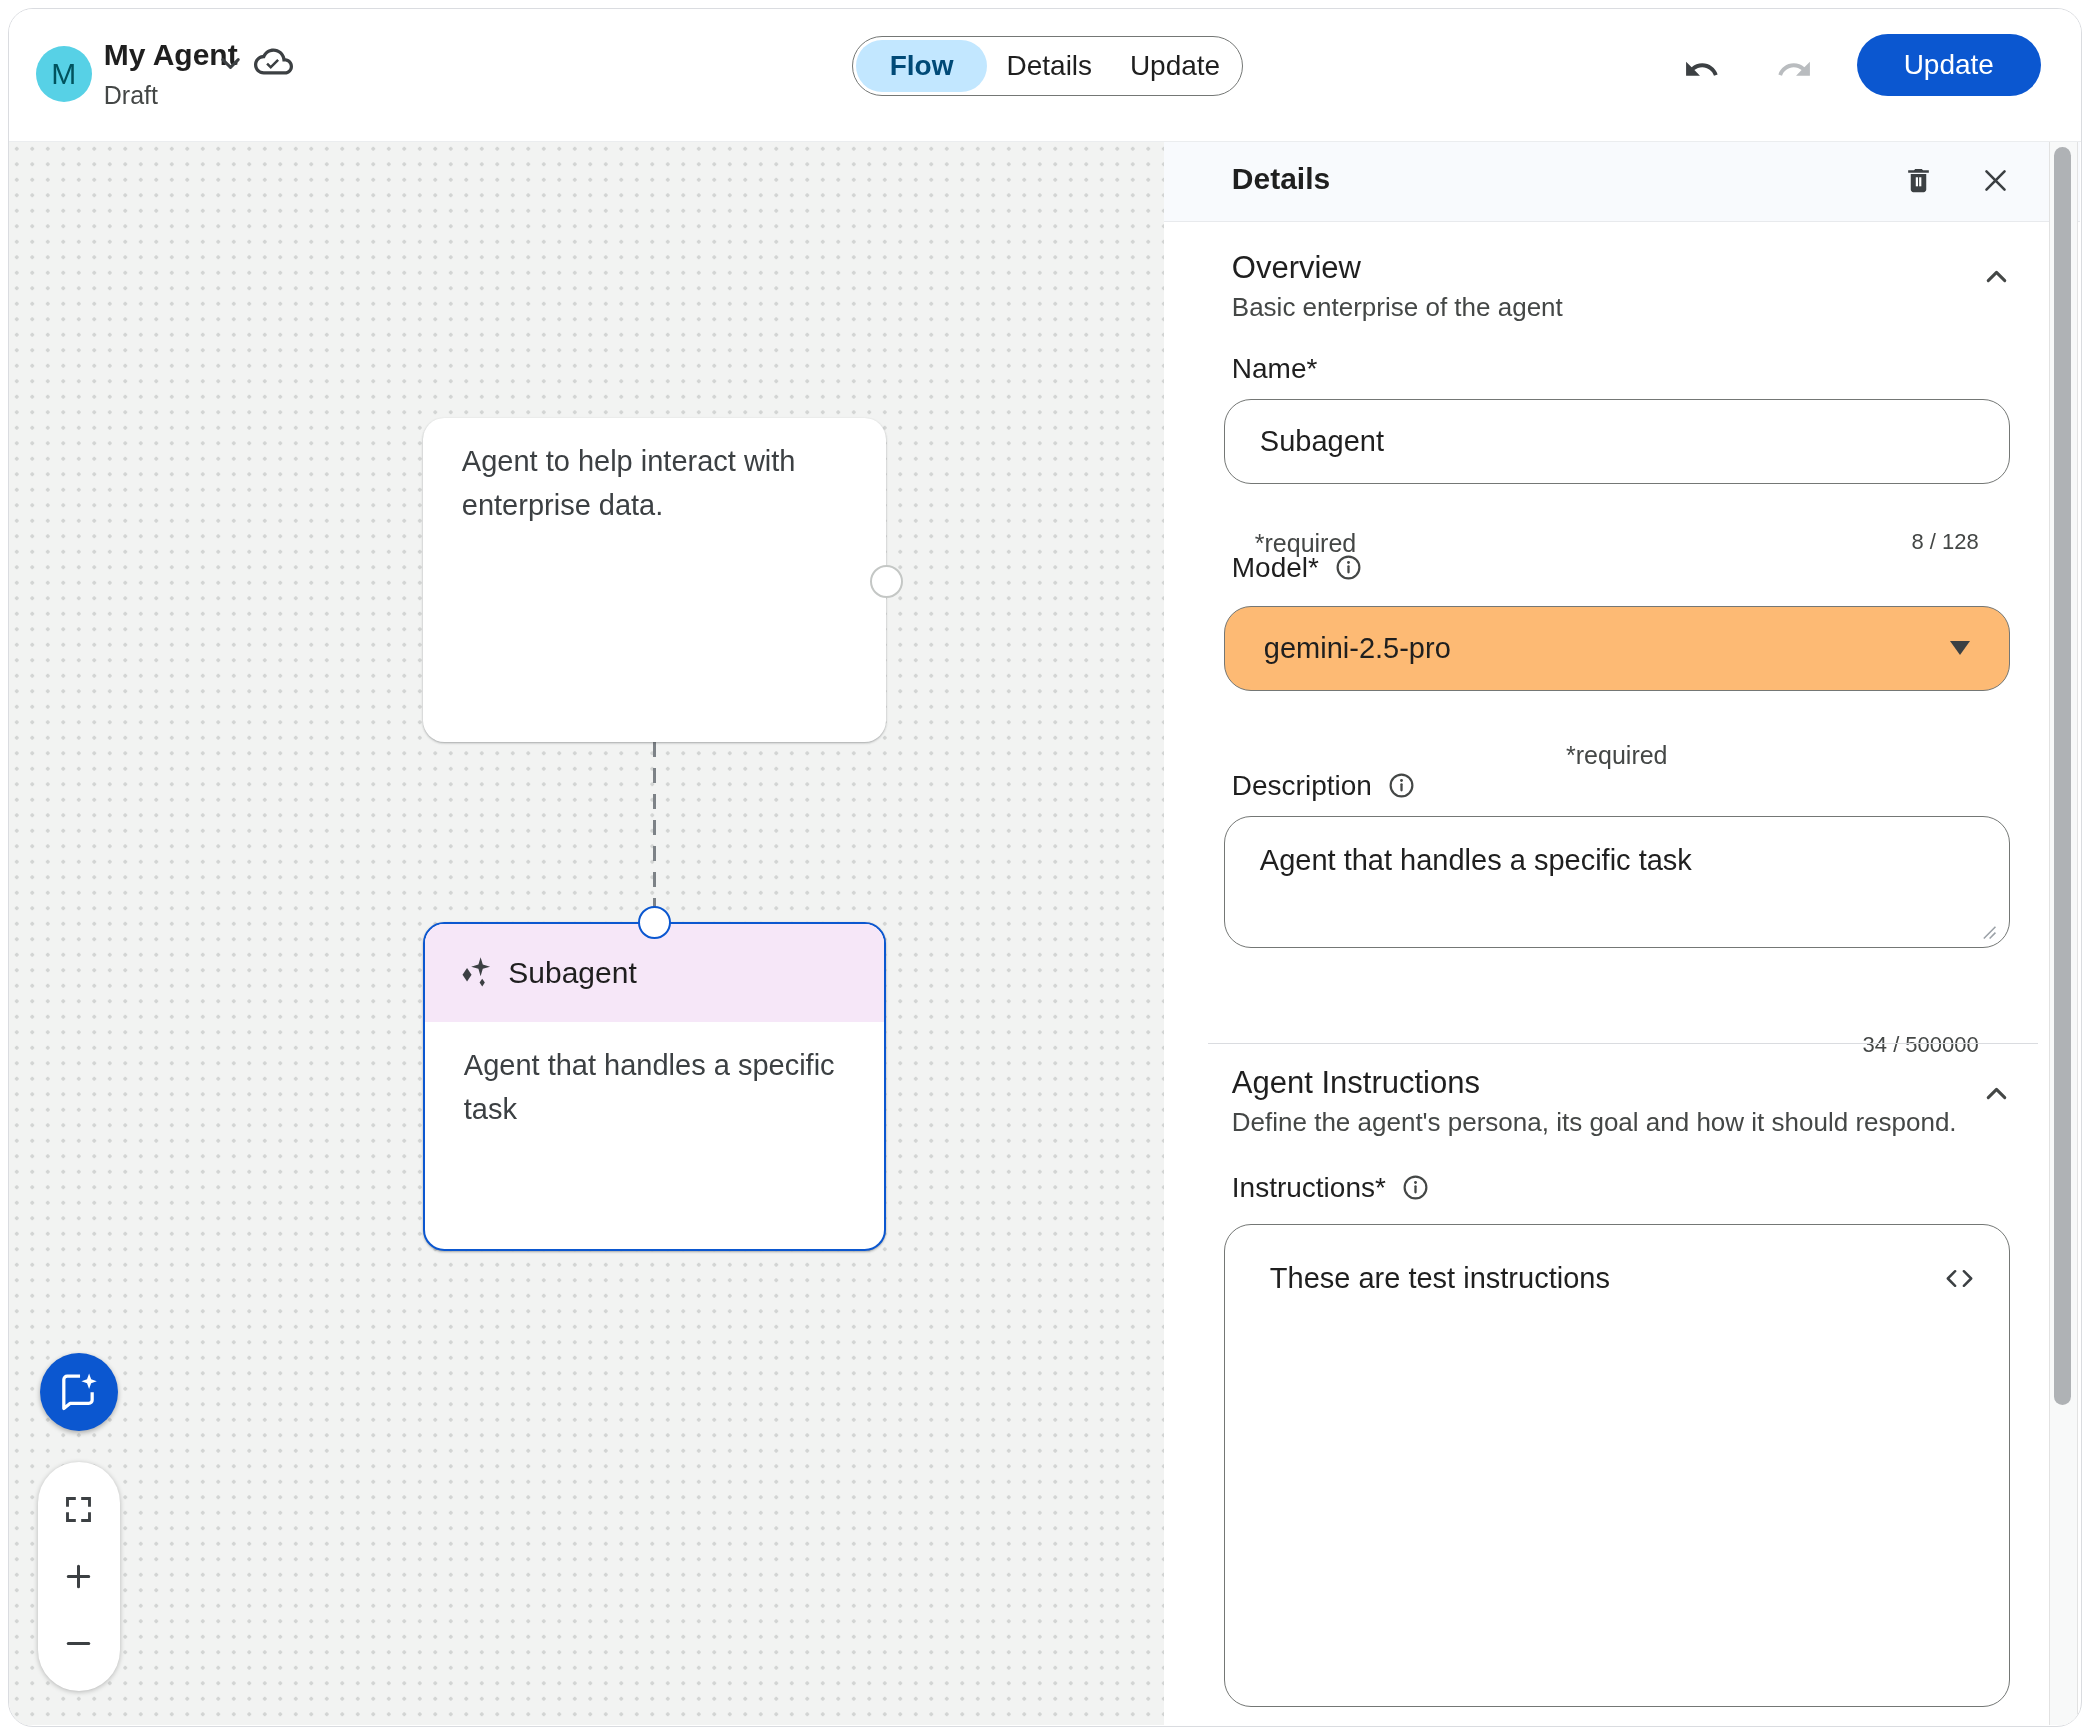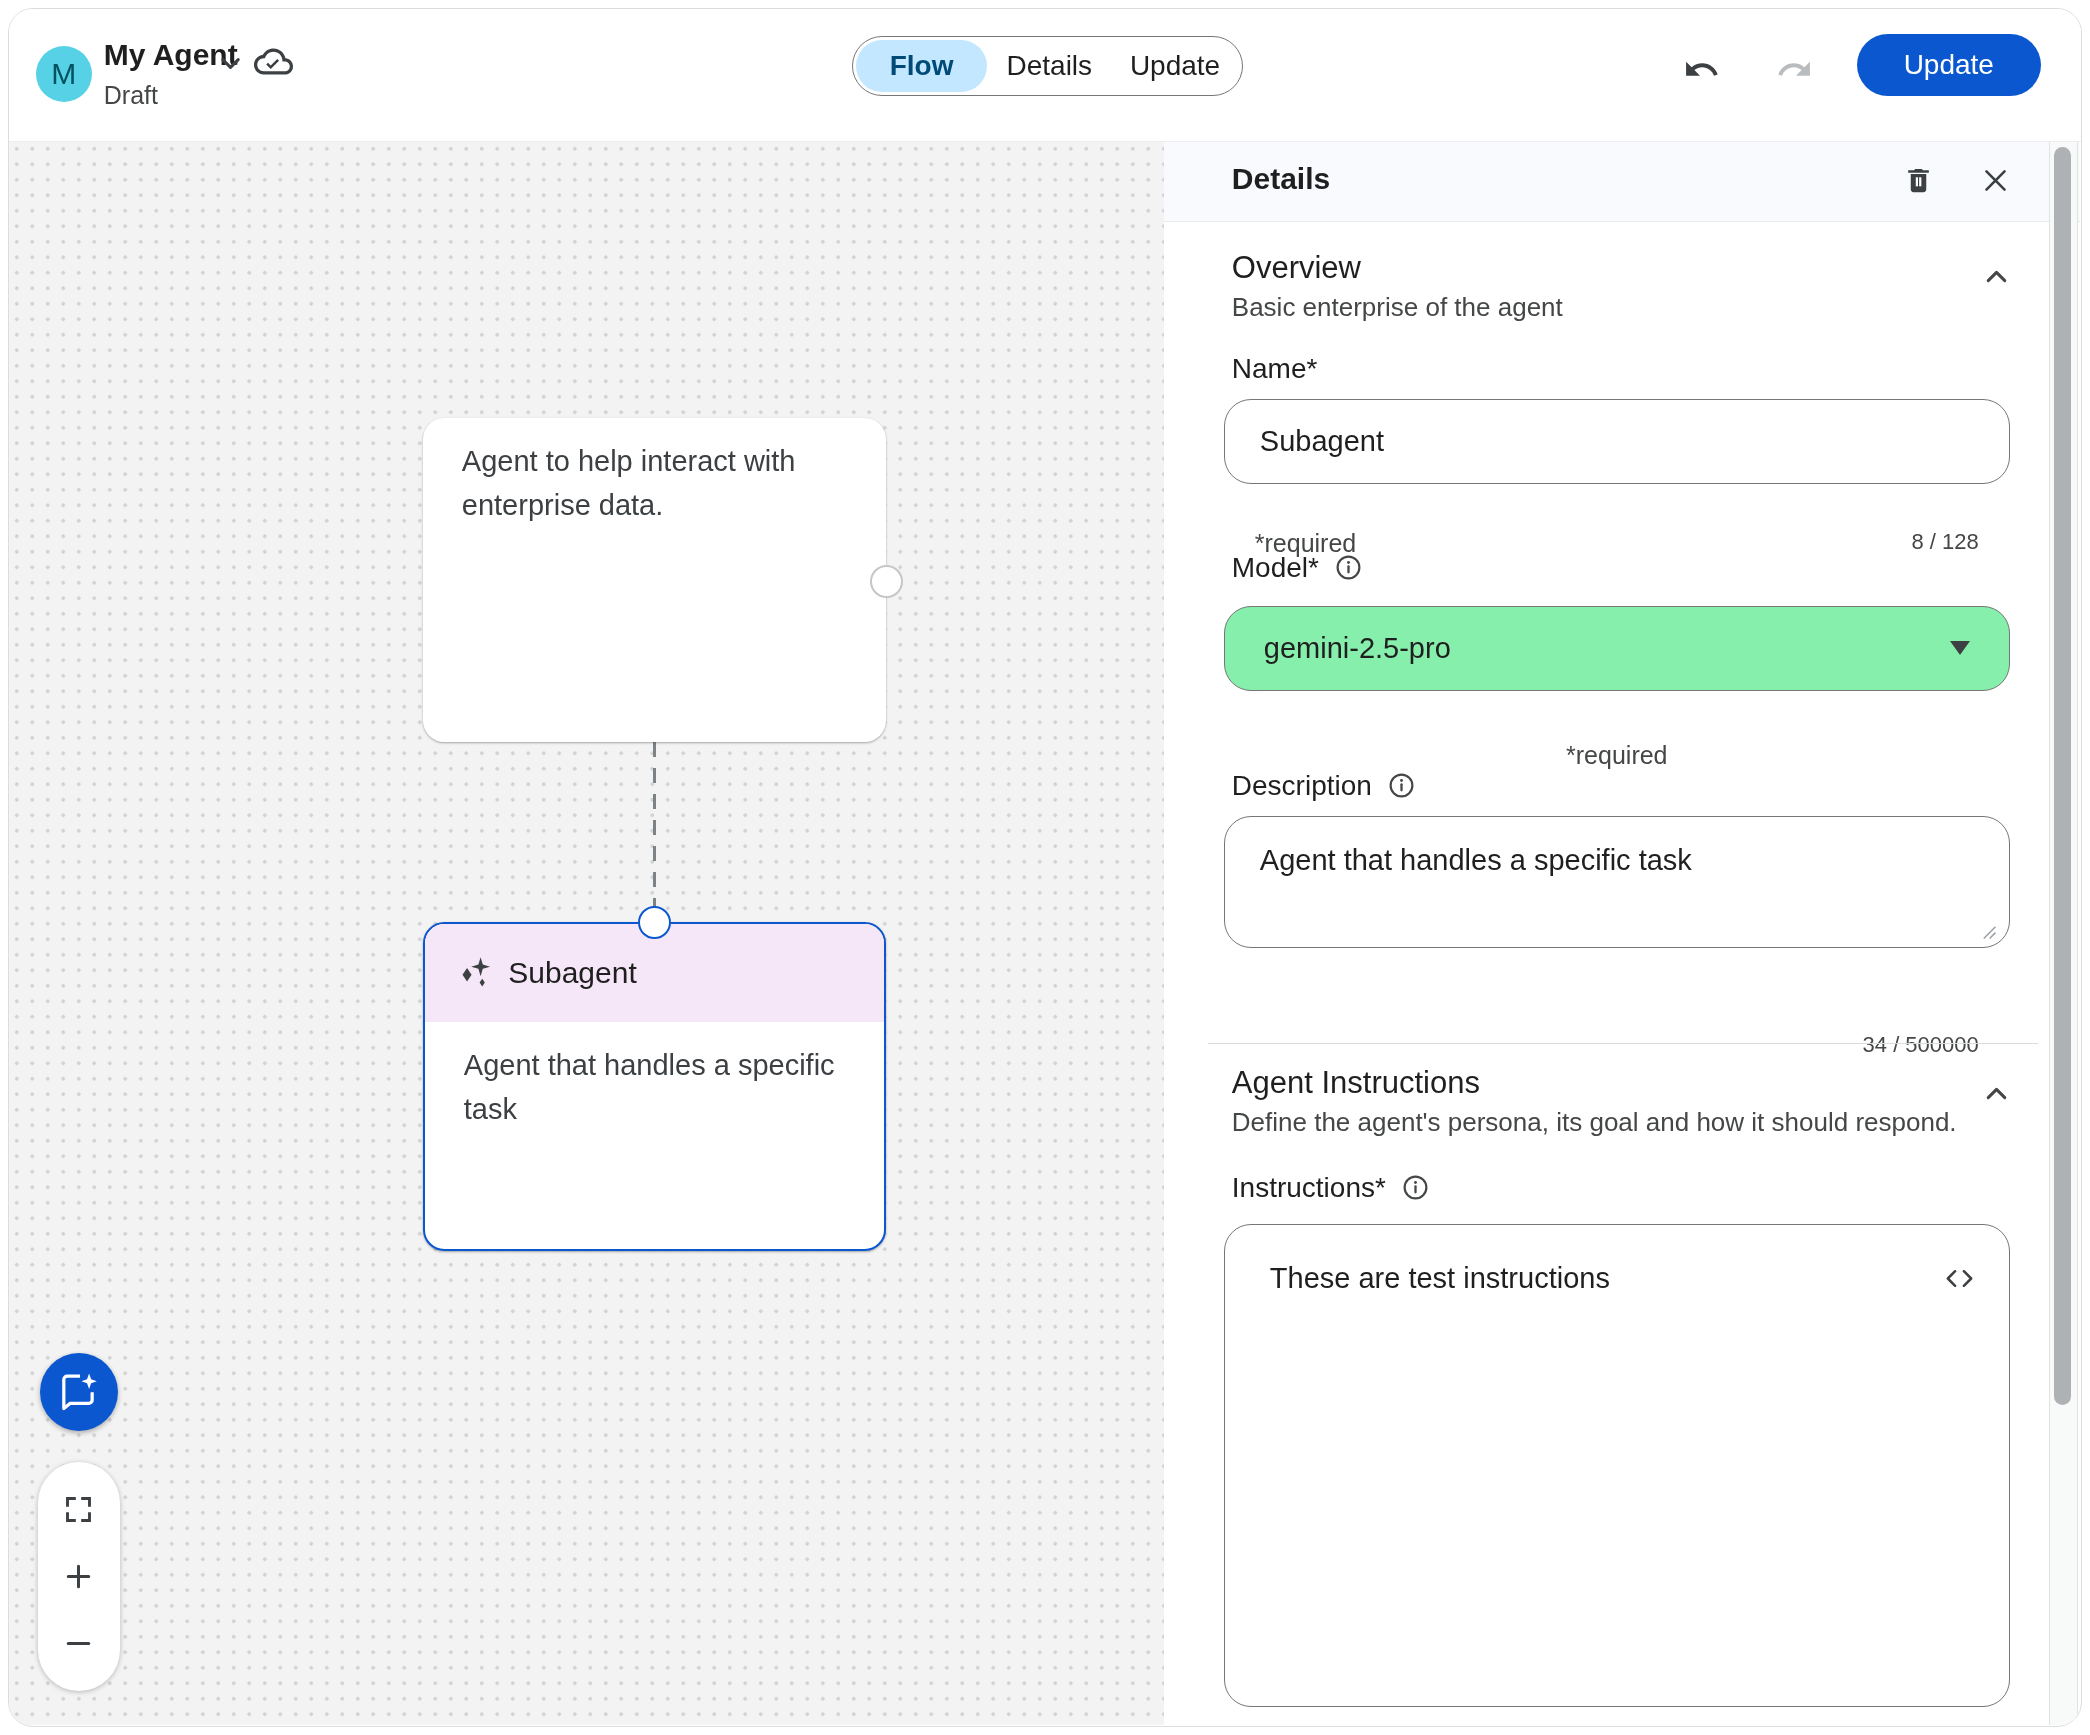--- a/index.html
+++ b/index.html
@@ -46,21 +46,21 @@
   .sec-head{position:absolute;left:68px;font-size:31px;font-weight:500;color:#1f1f1f;}
   .sec-sub{position:absolute;left:68px;font-size:26px;color:#444746;}
   .fld-label{position:absolute;left:68px;display:flex;align-items:center;gap:15.5px;font-size:28px;font-weight:500;color:#1f1f1f;}
   .tbox{position:absolute;left:60px;width:786px;border:1.5px solid #747775;border-radius:27px;box-sizing:border-box;background:#ffffff;}
   input.tbox{height:85px;padding:0 35px;font-size:29px;color:#1f1f1f;font-family:"Liberation Sans",sans-serif;outline:none;}
   textarea.tbox{padding:23px 35px;font-size:29px;color:#1f1f1f;font-family:"Liberation Sans",sans-serif;outline:none;resize:none;line-height:41px;}
   .meta-row{position:absolute;left:60px;width:786px;display:flex;justify-content:center;
             padding:0 31px;box-sizing:border-box;font-size:25px;color:#444746;margin-top:35px;}
   .meta-right{margin-left:auto;font-size:22px;color:#444746;}
   .selbox{position:absolute;left:60px;width:786px;height:85px;border:1.5px solid #747775;border-radius:27px;box-sizing:border-box;
-          background:#86efac;display:flex;align-items:center;padding:0 39px;font-size:29px;color:#1f1f1f;cursor:pointer;}
+          background:#fdba74;display:flex;align-items:center;padding:0 39px;font-size:29px;color:#1f1f1f;cursor:pointer;}
   .selbox .caret{margin-left:auto;width:0;height:0;border-left:10.7px solid transparent;border-right:10.7px solid transparent;border-top:14.6px solid #3c4043;}
   .divider{position:absolute;left:44px;width:830px;height:0;border-top:1.5px solid #dadce0;}
   .chev-btn{position:absolute;left:813px;width:39px;height:39px;display:flex;align-items:center;justify-content:center;cursor:pointer;}
   .scrolltrack{position:absolute;right:1.9px;top:0;width:27px;height:100%;background:#f8f9f9;border-left:1px solid #e2e2e2;border-right:1px solid #e2e2e2;}
   .scrollthumb{position:absolute;left:3.9px;top:5.8px;width:17.5px;height:1258px;border-radius:8.7px;background:#afb2b5;}
   .code-icon{position:absolute;right:33px;top:37px;}
   .resize-grip{position:absolute;right:9.7px;bottom:7.8px;}
 </style>
 </head>
 <body>

